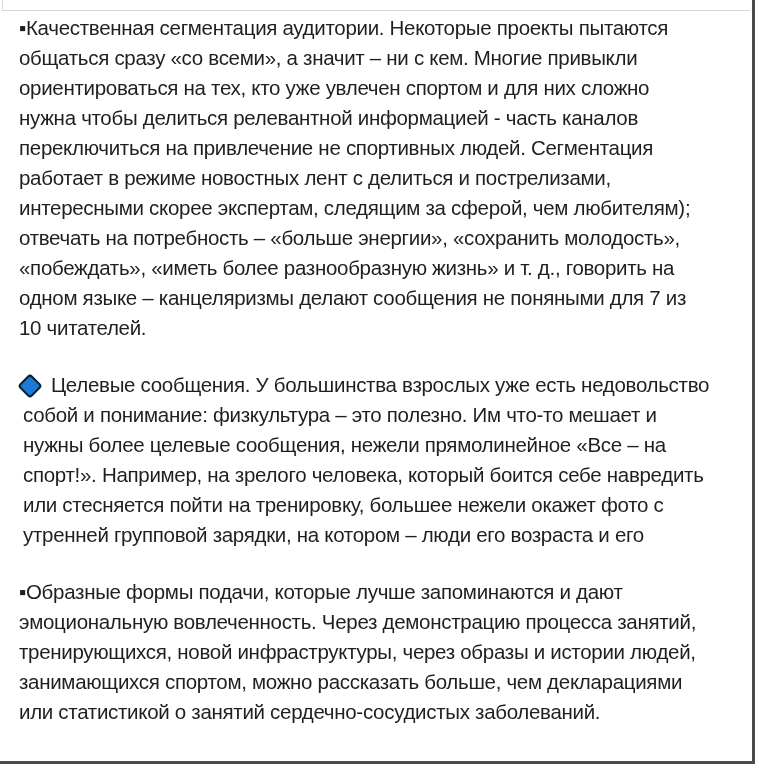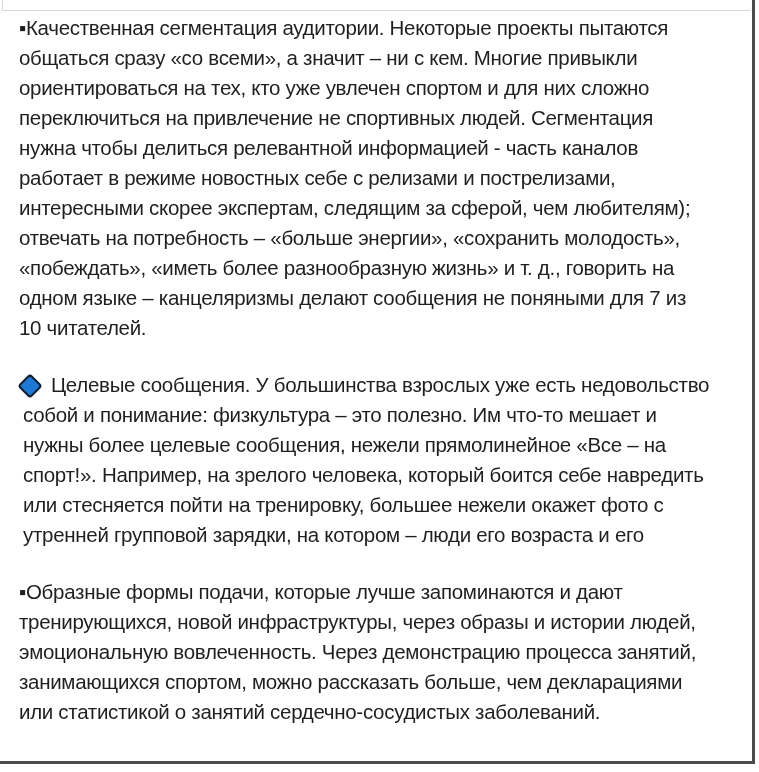--- a/index.html
+++ b/index.html
@@ -85,23 +85,23 @@
   <div class="hairline-corner"></div>
   <div class="edge-right"></div>
   <div class="edge-bottom"></div>
 
   <div class="content">
 
     <div class="para">
         <div class="tl">▪Качественная сегментация аудитории. Некоторые проекты пытаются</div>
         <div class="tl">общаться сразу «со всеми», а значит – ни с кем. Многие привыкли</div>
         <div class="tl">ориентироваться на тех, кто уже увлечен спортом и для них сложно</div>
+        <div class="tl">нужна чтобы делиться релевантной информацией - часть каналов</div>
         <div class="tl">переключиться на привлечение не спортивных людей. Сегментация</div>
-        <div class="tl">нужна чтобы делиться релевантной информацией - часть каналов</div>
-        <div class="tl">работает в режиме новостных себе с релизами и пострелизами,</div>
+        <div class="tl">работает в режиме новостных лент с делиться и пострелизами,</div>
         <div class="tl">интересными скорее экспертам, следящим за сферой, чем любителям);</div>
         <div class="tl">отвечать на потребность – «больше энергии», «сохранить молодость»,</div>
         <div class="tl">«побеждать», «иметь более разнообразную жизнь» и т. д., говорить на</div>
         <div class="tl">одном языке – канцеляризмы делают сообщения не поняными для 7 из</div>
         <div class="tl">10 читателей.</div>
       </div>
 
     <div class="para-wrap">
       <span class="diamond">
         <svg width="26" height="26" viewBox="0 0 26 26" aria-hidden="true">
@@ -113,20 +113,20 @@
           <div class="tl">собой и понимание: физкультура – это полезно. Им что-то мешает и</div>
           <div class="tl">нужны более целевые сообщения, нежели прямолинейное «Все – на</div>
           <div class="tl">спорт!». Например, на зрелого человека, который боится себе навредить</div>
           <div class="tl">или стесняется пойти на тренировку, большее нежели окажет фото с</div>
           <div class="tl">утренней групповой зарядки, на котором – люди его возраста и его</div>
         </div>
     </div>
 
     <div class="para">
         <div class="tl">▪Образные формы подачи, которые лучше запоминаются и дают</div>
+        <div class="tl">эмоциональную вовлеченность. Через демонстрацию процесса занятий,</div>
         <div class="tl">тренирующихся, новой инфраструктуры, через образы и истории людей,</div>
-        <div class="tl">эмоциональную вовлеченность. Через демонстрацию процесса занятий,</div>
         <div class="tl">занимающихся спортом, можно рассказать больше, чем декларациями</div>
         <div class="tl">или статистикой о занятий сердечно-сосудистых заболеваний.</div>
       </div>
 
   </div>
 </div>
 
 </body></html>

